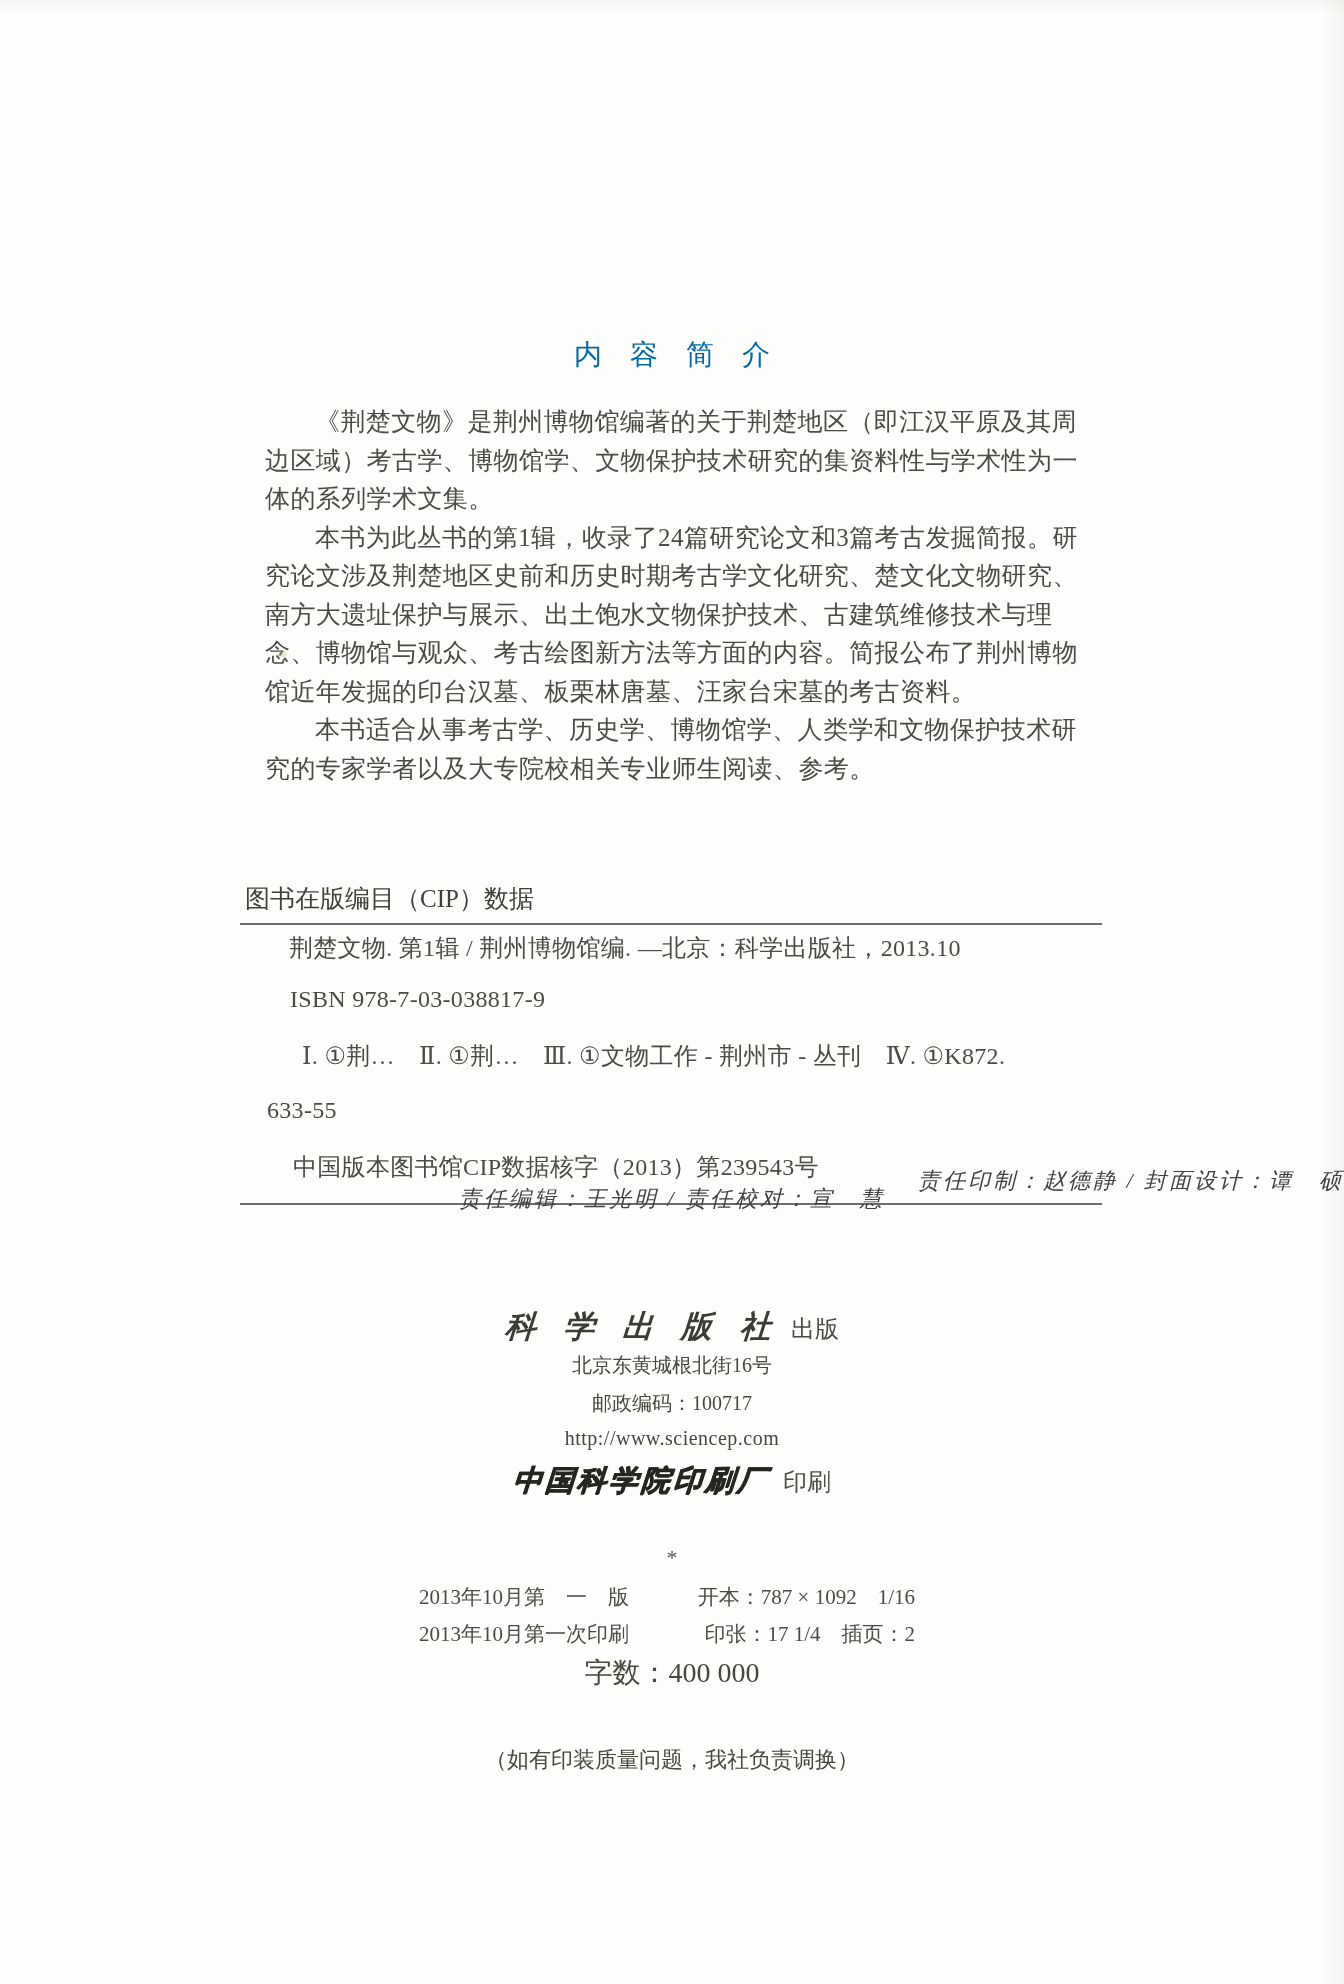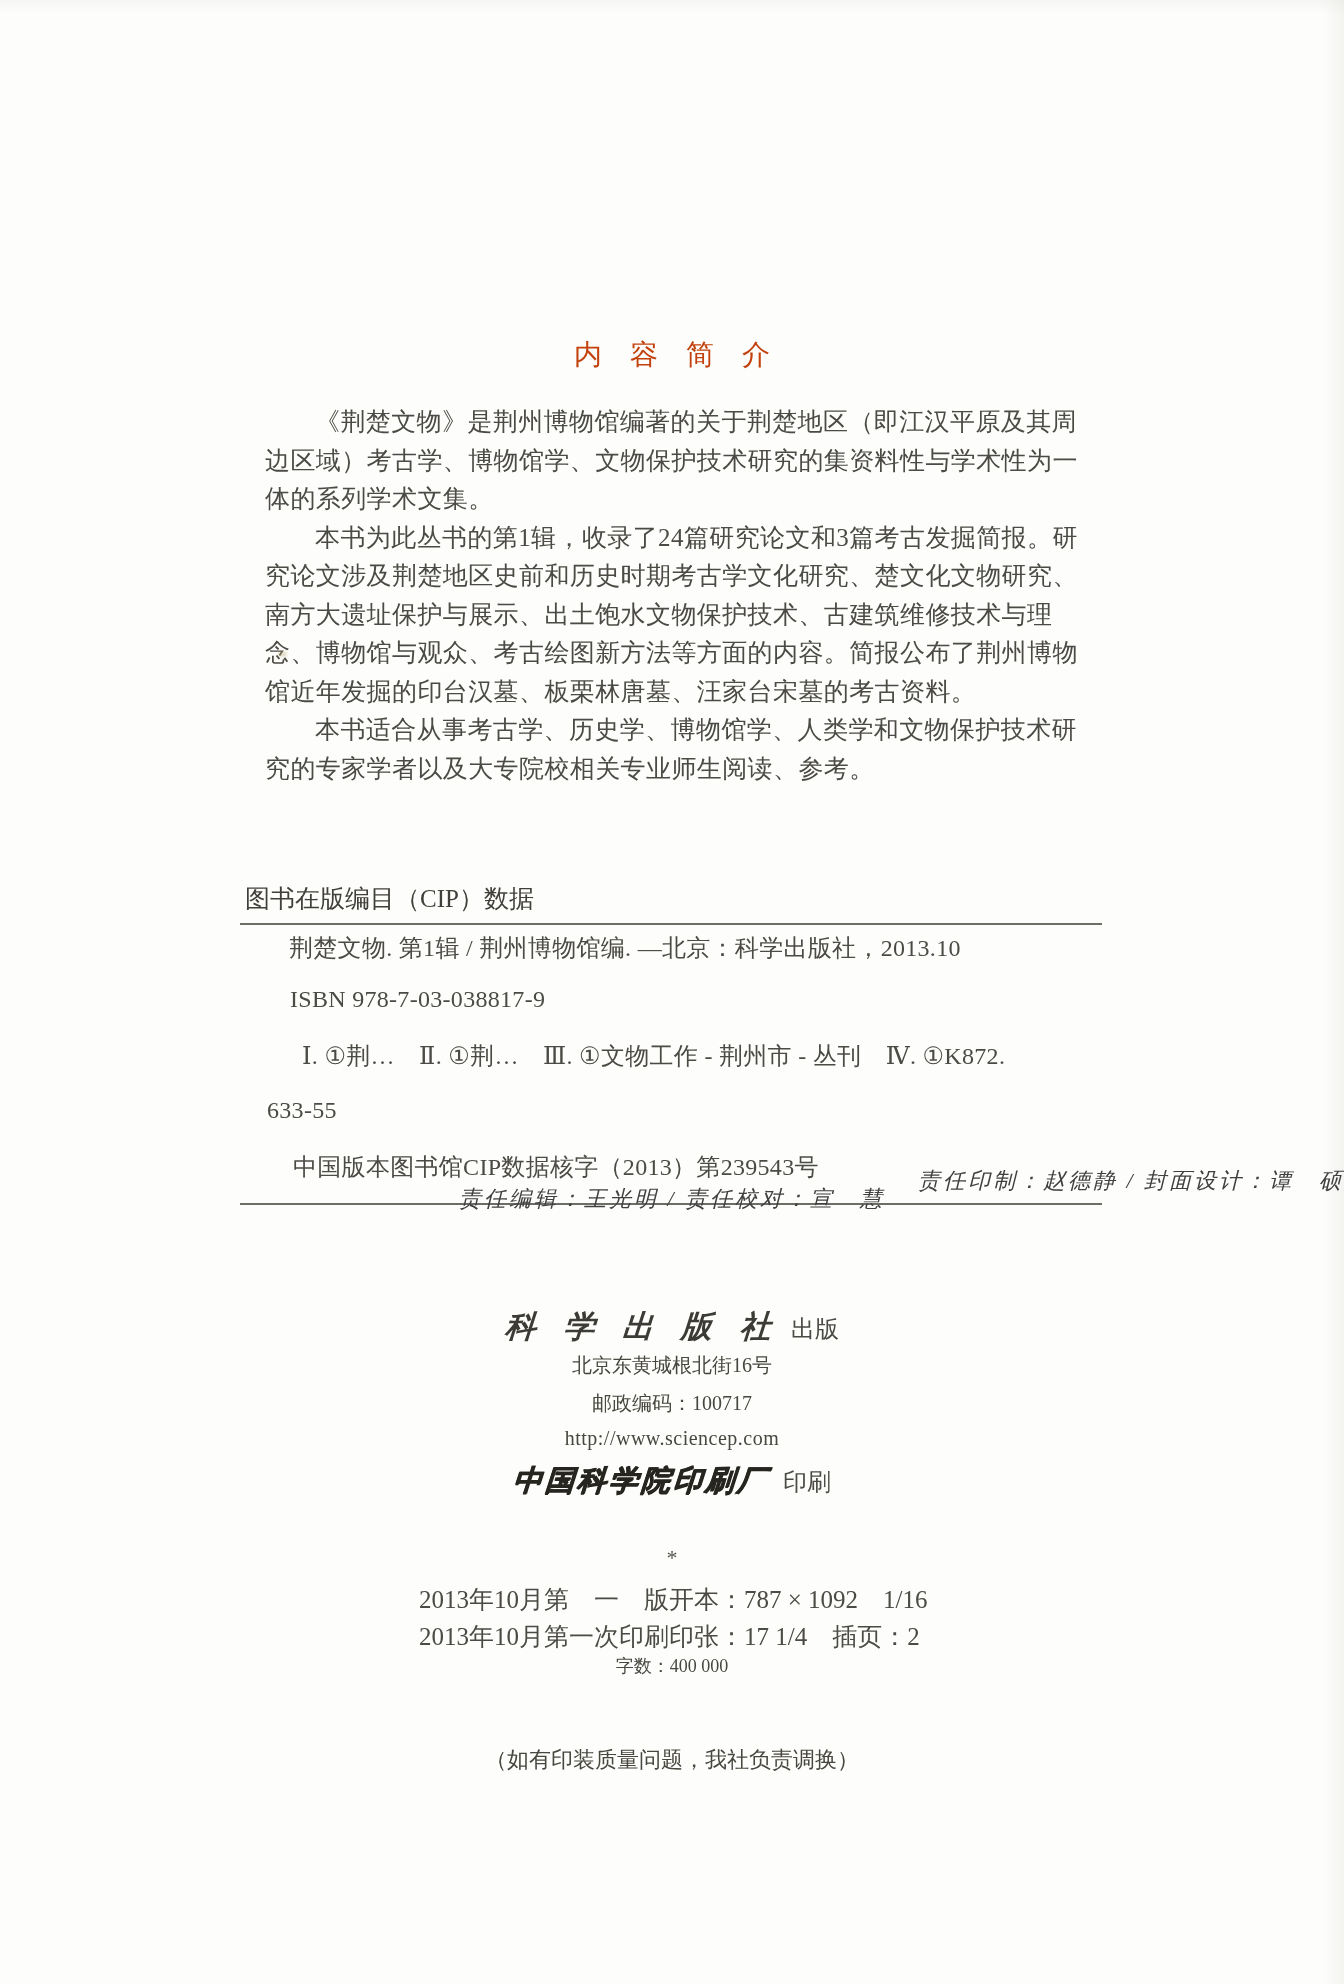--- a/index.html
+++ b/index.html
@@ -21,21 +21,21 @@
   .page::before{
     content:""; position:absolute; left:0; top:0; width:100%; height:14px;
     background:linear-gradient(to bottom, rgba(60,60,50,0.04), rgba(0,0,0,0));
     pointer-events:none;
   }
 
   .abs { position:absolute; }
 
   .title{
     left:0; top:336px; width:1344px;
-    text-align:center; font-size:28px; color:#c2410c;
+    text-align:center; font-size:28px; color:#0369a1;
   }
 
   .body-text{
     left:265px; top:403px; width:818px;
     font-size:25px; line-height:38.5px; letter-spacing:0.4px;
     color:#4b4a44;
   }
   .body-text .line{ white-space:nowrap; }
   .body-text .ind{ text-indent:50px; }
 
@@ -81,28 +81,28 @@
   .printer{
     font-size:29px; letter-spacing:3px; margin-right:14px;
     color:#26251f; text-shadow:0.8px 0 #26251f, 0 0.5px #26251f;
   }
 
   .distribution{ top:1509px; font-size:23px; }
   .star{ top:1545px; font-size:22px; color:#55544d; }
 
   .row{
     left:419px; width:496px; display:flex; justify-content:space-between;
-    font-size:25px; white-space:nowrap; color:#4b4a44;
+    font-size:21px; white-space:nowrap; color:#4b4a44;
   }
   .row1{ top:1583px; }
   .row2{ top:1620px; }
   .row .cell-l{ text-align:left; }
   .row .cell-r{ text-align:right; }
 
-  .wordcount{ top:1654px; font-size:18px; }
+  .wordcount{ top:1654px; font-size:28px; }
   .price{ top:1691px; font-size:25px; font-weight:bold; color:#3d3c36; }
   .notice{ top:1745px; font-size:22px; }
 </style>
 </head>
 <body>
 
 <div class="page">
 
   <div class="abs title">内　容　简　介</div>
 

